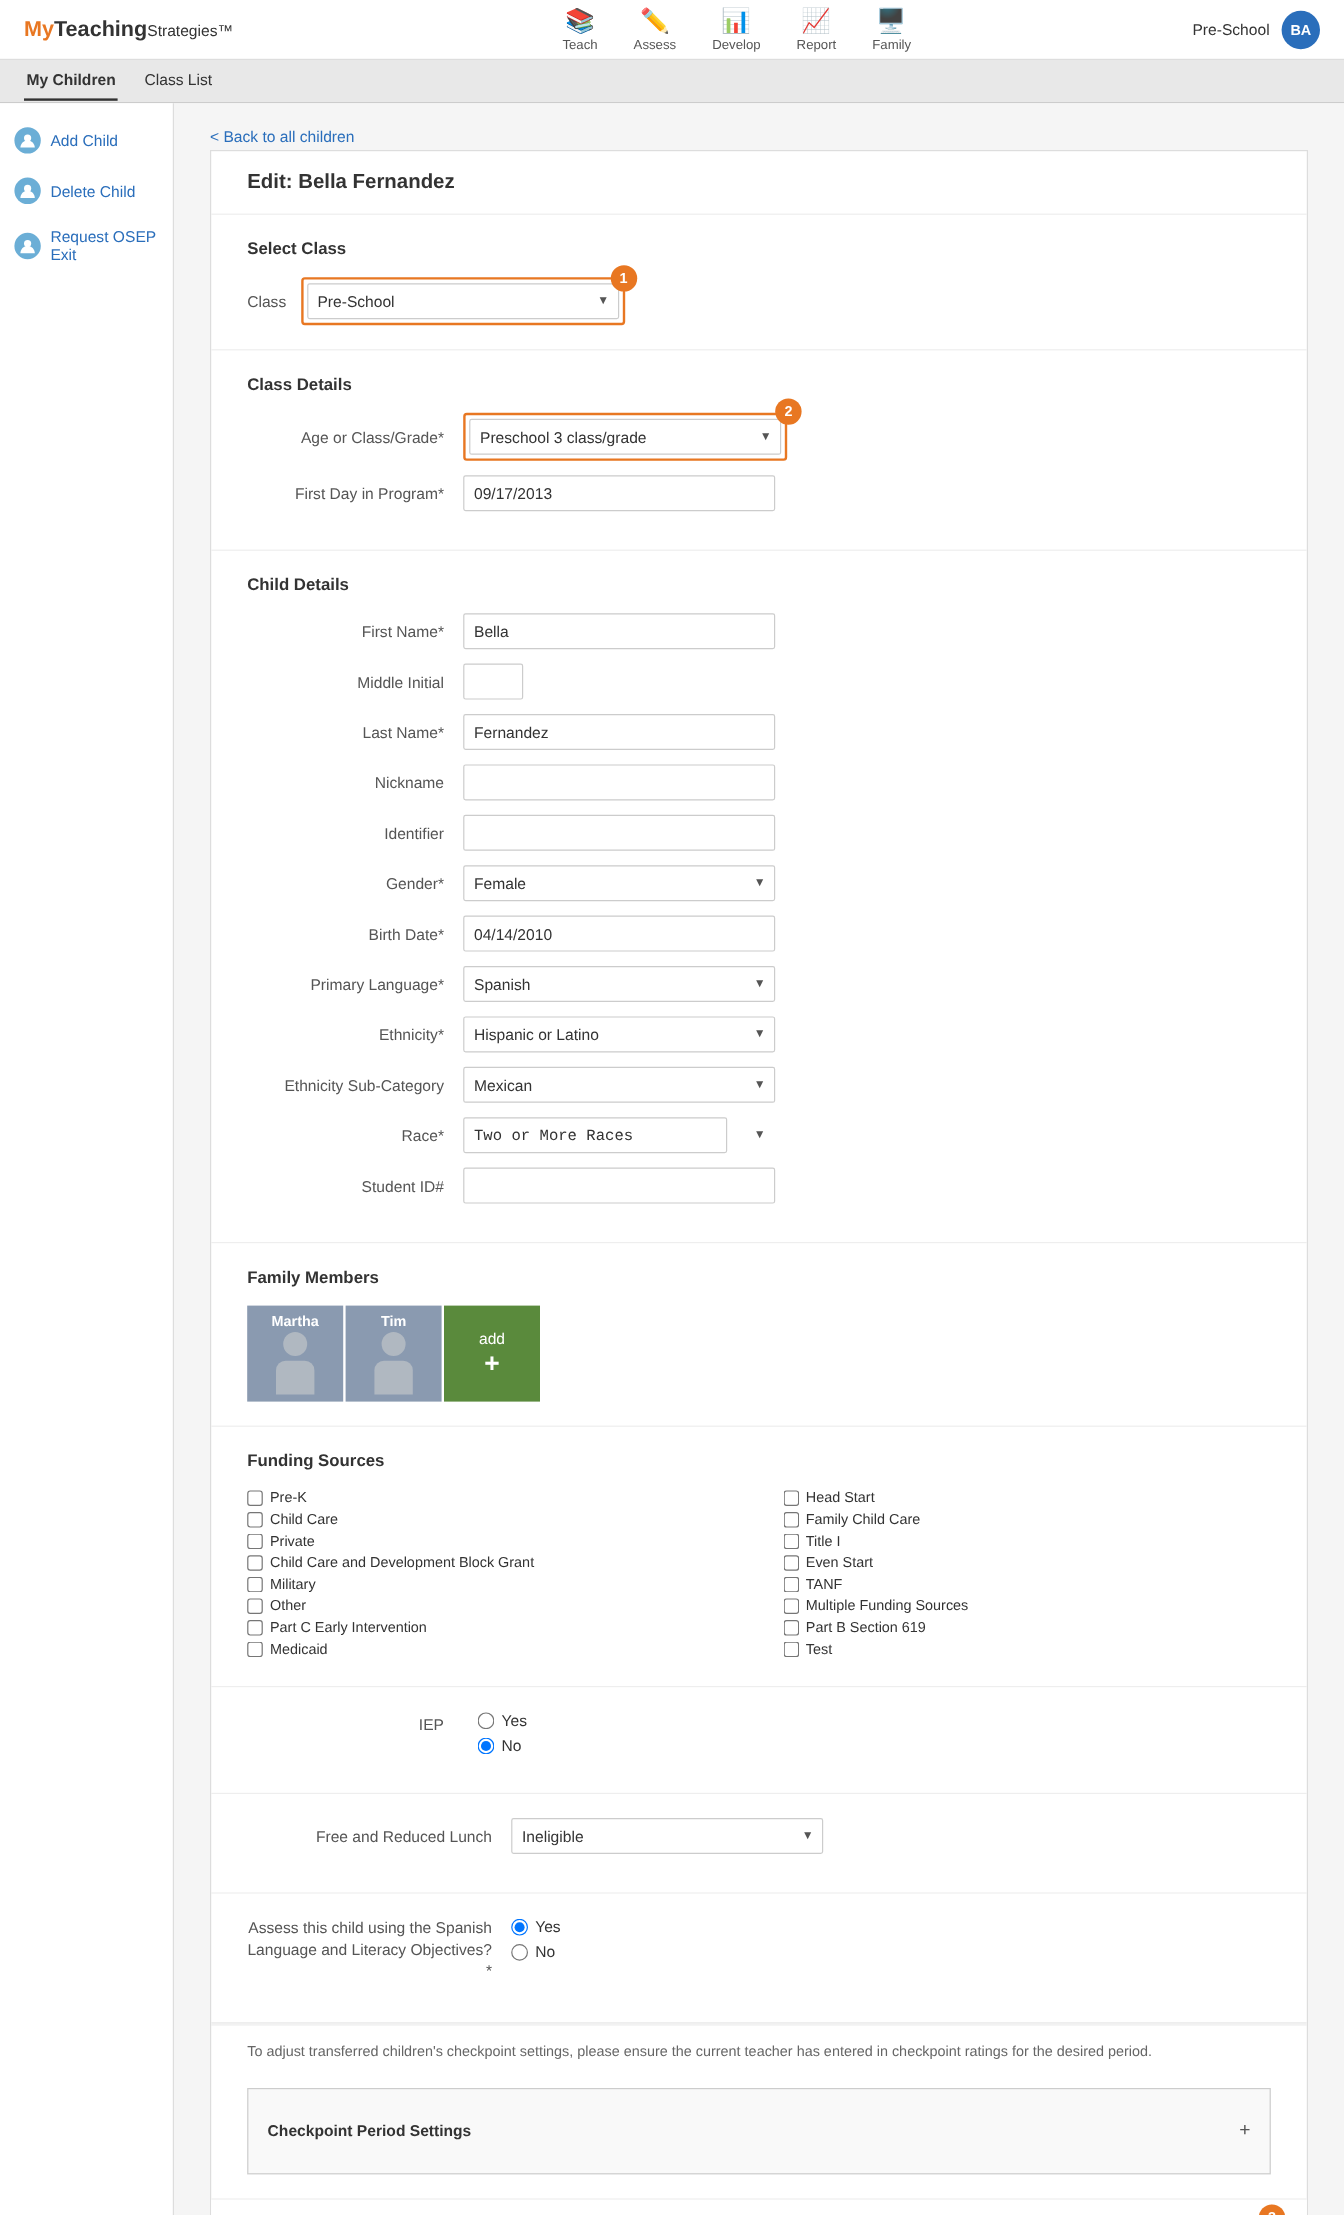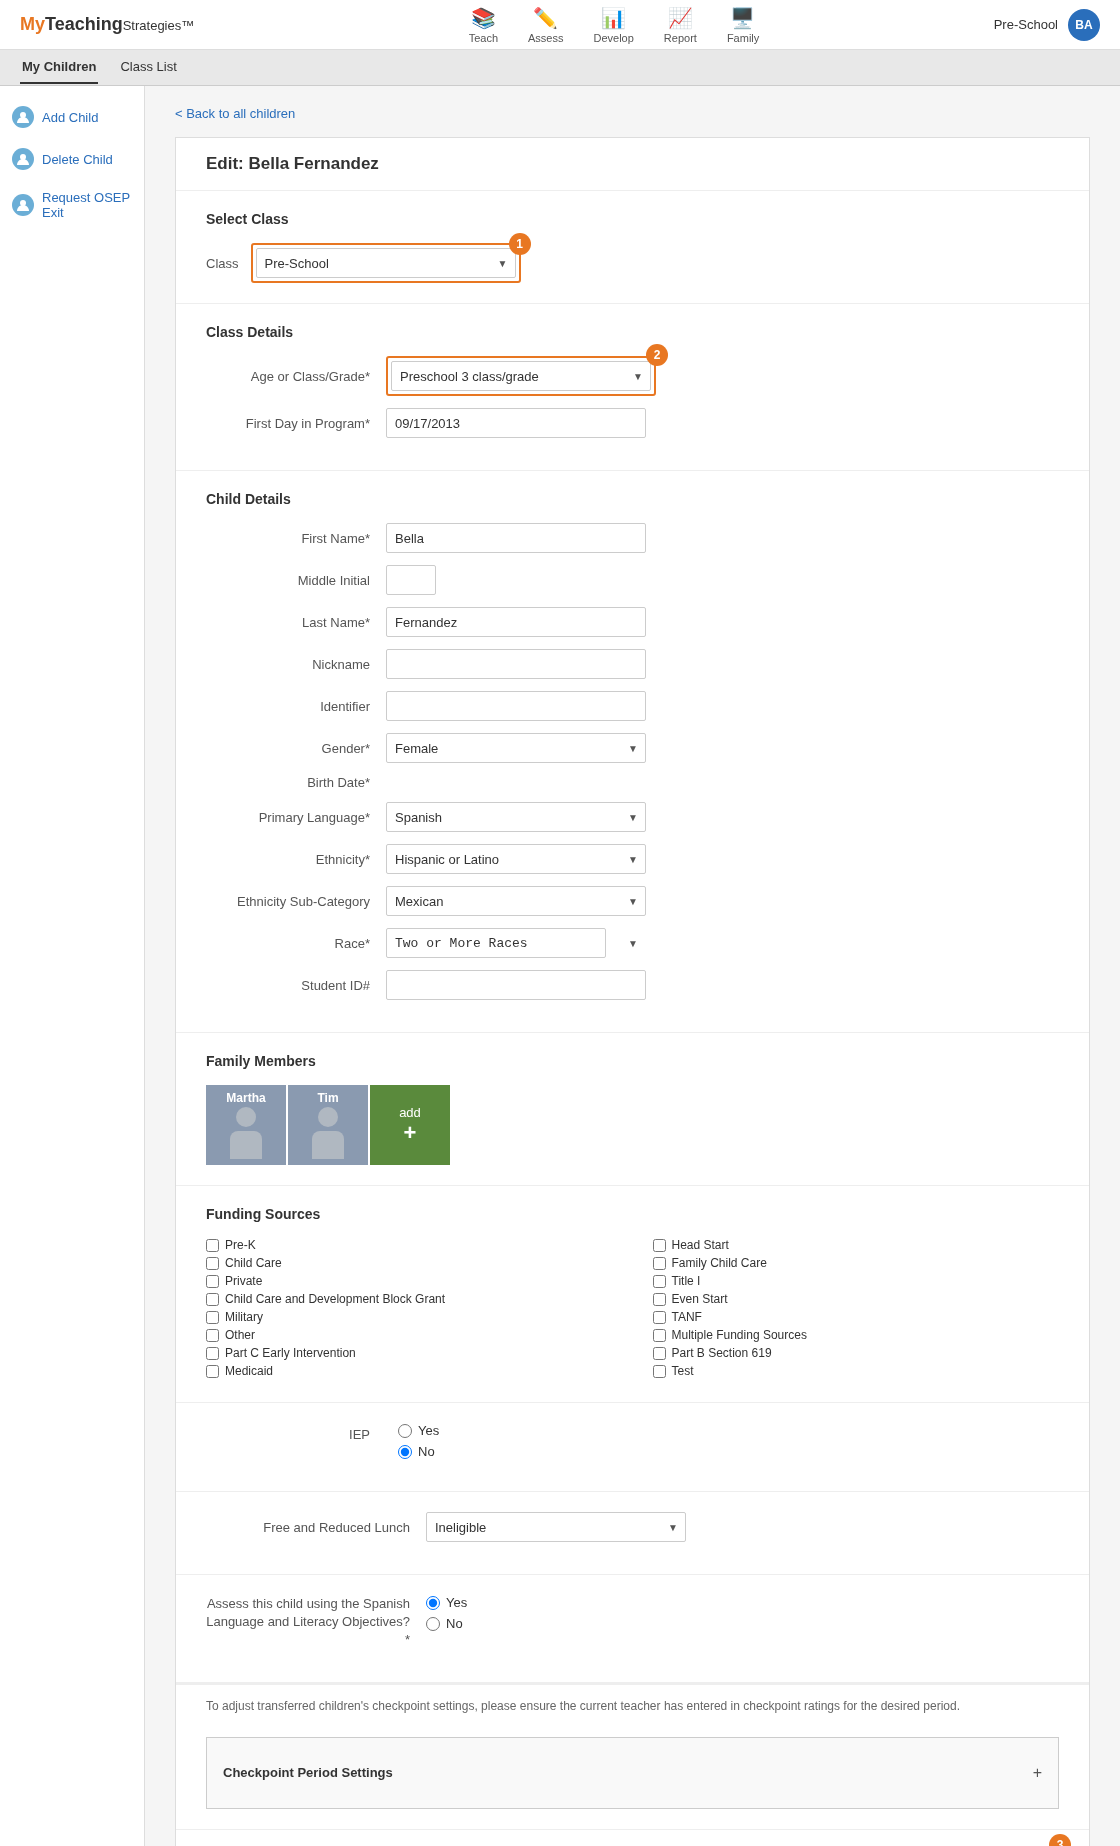--- a/index.html
+++ b/index.html
@@ -23,21 +23,21 @@
     .subnav-item.active { border-bottom: 2px solid #333; font-weight: bold; }
 
     
     .layout { display: flex; min-height: calc(1846px - 86px); }
     .sidebar { width: 145px; background: #fff; border-right: 1px solid #ddd; padding: 10px 0; flex-shrink: 0; }
     .sidebar-item { display: flex; align-items: center; gap: 8px; padding: 10px 12px; cursor: pointer; font-size: 13px; color: #2a6ebb; }
     .sidebar-icon { width: 22px; height: 22px; background: #6baed6; border-radius: 50%; display: flex; align-items: center; justify-content: center; color: white; font-size: 10px; flex-shrink: 0; }
 
     
     .main { flex: 1; padding: 20px 30px; background: #f5f5f5; }
-    .back-link { font-size: 13px; color: #2a6ebb; cursor: pointer; margin-bottom: 16px; display: block; }
+    .back-link { font-size: 13px; color: #2a6ebb; cursor: pointer; margin-bottom: 4px; display: block; }
     .page-title { font-size: 18px; font-weight: bold; color: #333; margin-bottom: 20px; padding-bottom: 12px; border-bottom: 1px solid #ddd; }
 
     .form-section { padding: 20px 30px; border-bottom: 1px solid #eee; position: relative; }
     .form-section-title { font-size: 14px; font-weight: bold; color: #333; margin-bottom: 16px; }
 
     .form-row { display: flex; align-items: center; margin-bottom: 12px; }
     .form-label { width: 180px; font-size: 13px; color: #555; text-align: right; padding-right: 16px; flex-shrink: 0; }
     .form-control { flex: 1; max-width: 280px; }
 
     input[type="text"], input[type="date"], select {
@@ -273,20 +273,23 @@
                 <option>Female</option>
                 <option>Male</option>
                 <option>Non-Binary</option>
               </select>
               <span class="select-arrow">▼</span>
             </div>
           </div>
         </div>
         <div class="form-row">
           <span class="form-label">Birth Date*</span>
+          <div class="form-control">
+            <input type="text" value="04/14/2010" style="max-width: 260px;">
+          </div>
         </div>
         <div class="form-row">
           <span class="form-label">Primary Language*</span>
           <div class="form-control">
             <div class="select-wrapper">
               <select style="max-width:260px; width:260px;">
                 <option selected="">Spanish</option>
                 <option>English</option>
                 <option>Other</option>
               </select>

